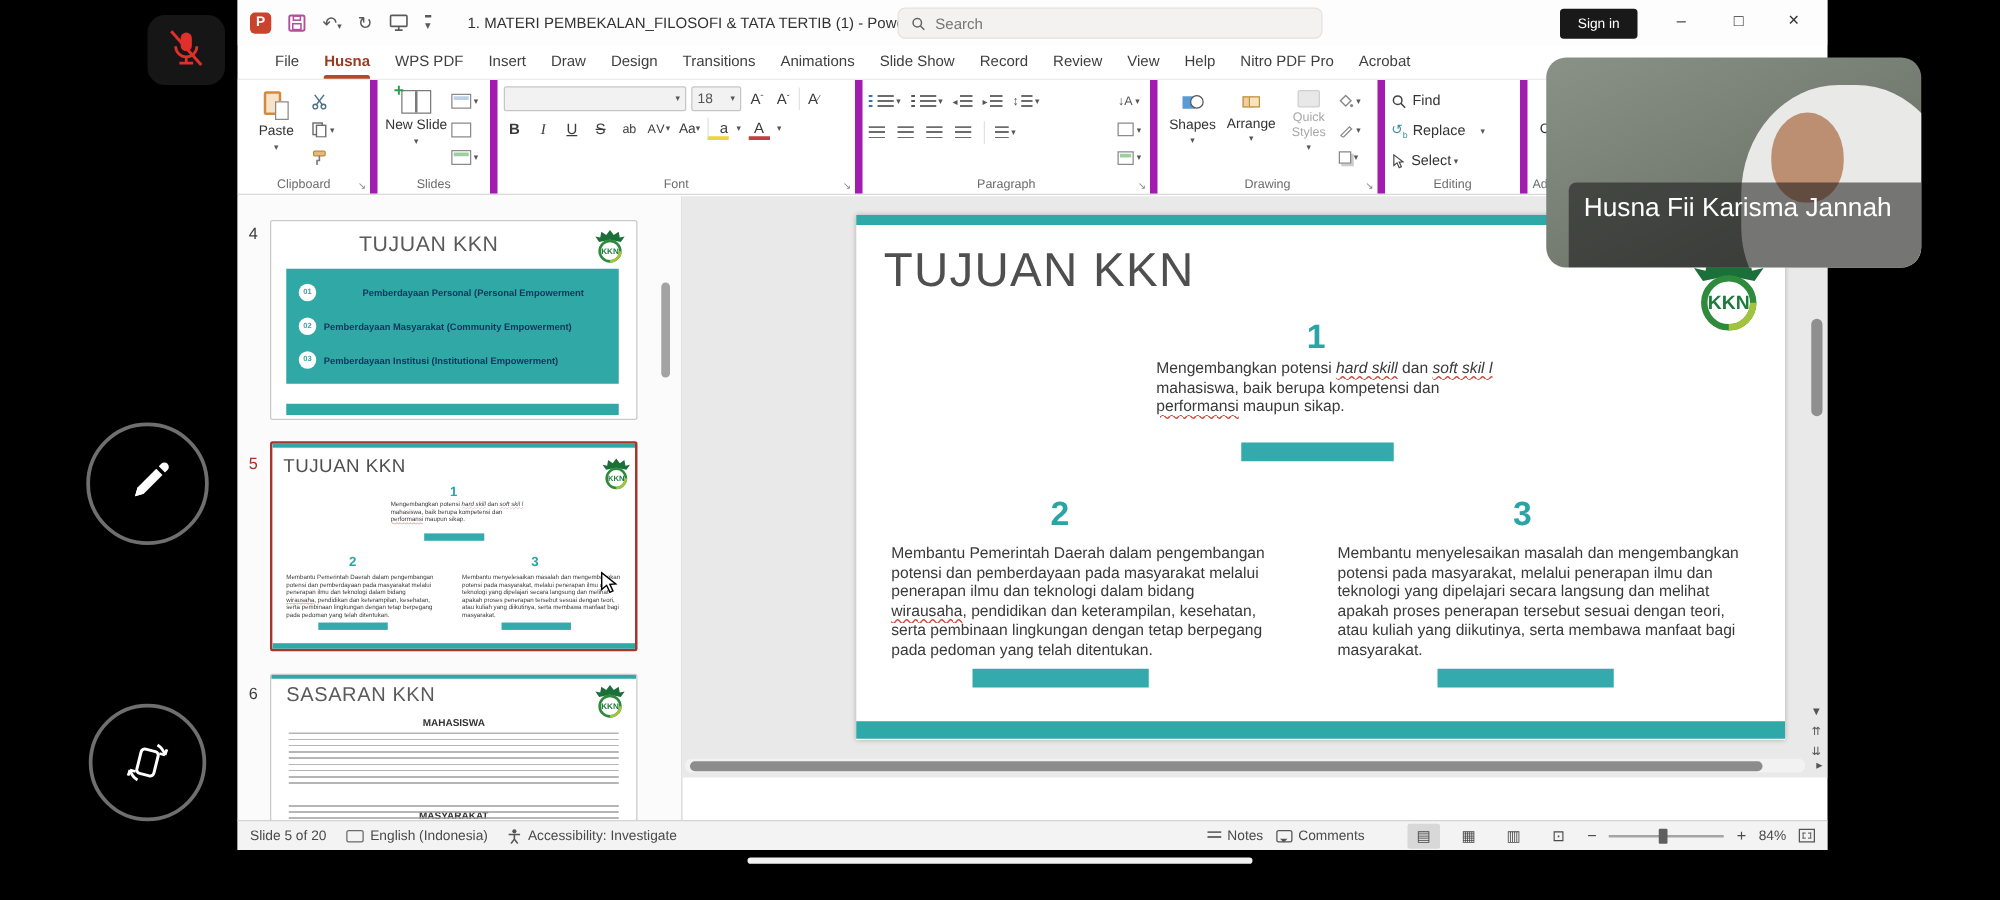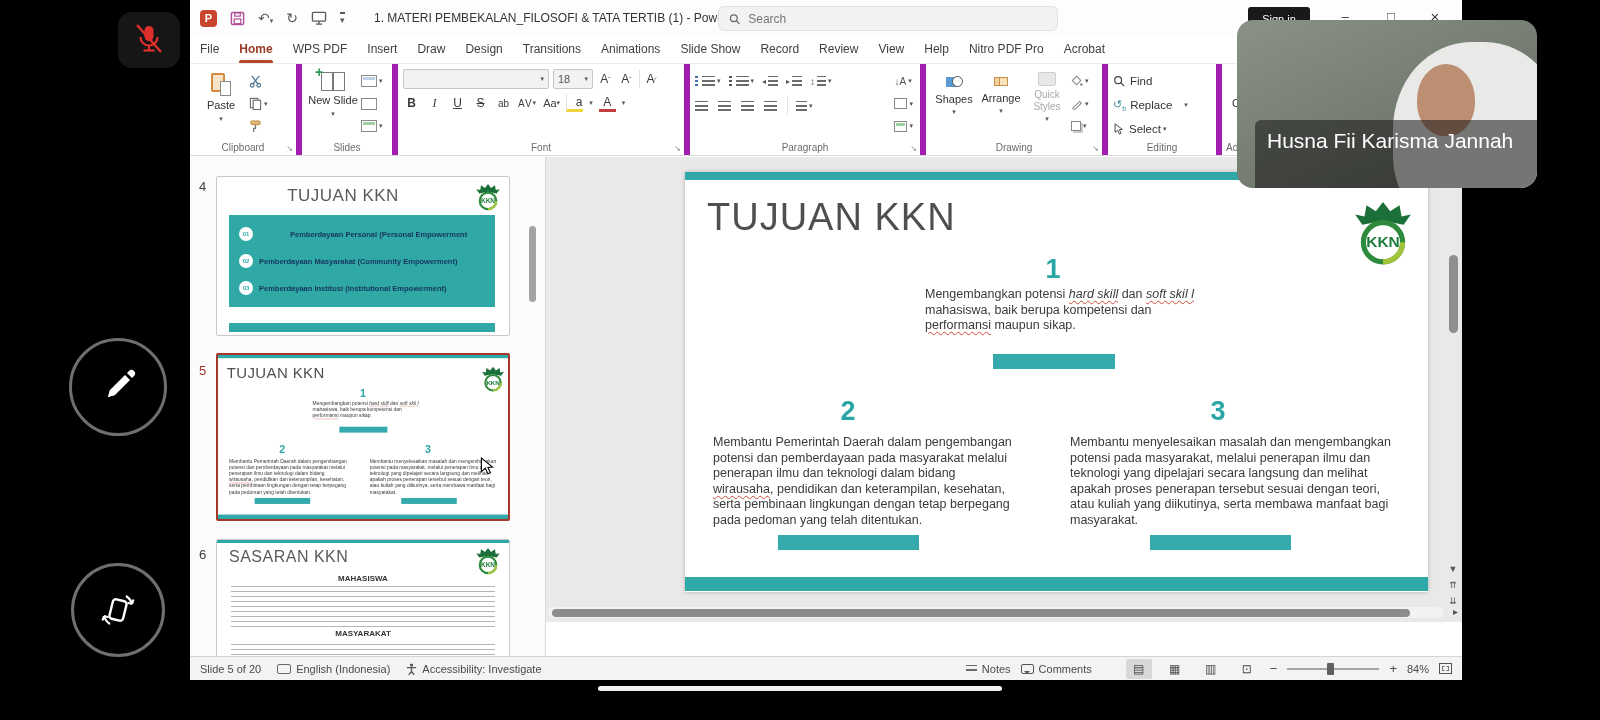--- a/index.html
+++ b/index.html
@@ -23,21 +23,21 @@
   .tb-search { position:absolute; left:528px; top:6px; width:340px; height:25px; background:#f3f2f1;
                border:1px solid #e3e1e0; border-radius:6px; display:flex; align-items:center; padding:0 10px; gap:8px; }
   .tb-search input { border:none; outline:none; background:transparent; font-size:12px; color:#555; width:100%;
                      font-family:"Liberation Sans",sans-serif; }
   .tb-signin { position:absolute; left:1058px; top:7px; width:62px; height:24px; background:#191919;
                color:#fff; font-size:11px; display:flex; align-items:center; justify-content:center; border-radius:3px; }
   .winctl { position:absolute; top:0; height:32px; width:34px; display:flex; align-items:center;
             justify-content:center; color:#333; font-size:13px; }
 
   
-  .tabs { display:flex; align-items:flex-end; height:28px; padding-left:0; border-bottom:1px solid #ececec; }
+  .tabs { display:flex; align-items:flex-end; height:28px; padding-left:20px; border-bottom:1px solid #ececec; }
   .tab { padding:5px 10px 7px; font-size:12px; color:#3f3f3f; white-space:nowrap; position:relative; }
   .tab.active { font-weight:bold; color:#9a3b25; }
   .tab.active::after { content:""; position:absolute; left:10px; right:10px; bottom:0; height:3px;
                        background:#b5472a; border-radius:2px 2px 0 0; }
 
   
   .ribbon { display:flex; height:92px; border-bottom:1px solid #d9d9d9; background:#fff; overflow:hidden; }
   .rg { position:relative; display:flex; padding:5px 5px 17px; border-right:6px solid #a21caf; flex:none; }
   .rg-label { position:absolute; bottom:2px; left:0; right:0; text-align:center; font-size:10px; color:#6b6b6b; }
   .rg-launch { position:absolute; bottom:2px; right:3px; font-size:8px; color:#8a8a8a; }
@@ -159,21 +159,21 @@
 
   
   .mic-pill { position:absolute; left:118px; top:12px; width:62px; height:56px; background:#161616;
               border-radius:14px; display:flex; align-items:center; justify-content:center; z-index:40; }
   .circlebtn { position:absolute; width:98px; height:98px; border-radius:50%; background:#000;
                border:3px solid #6f6f6f; display:flex; align-items:center; justify-content:center; z-index:40; }
   .pencil-circle { left:69px; top:338px; }
   .rotate-circle { left:71px; top:563px; width:94px; height:94px; }
   .share-label { position:absolute; left:64px; top:634px; font-size:30px; color:#fff; z-index:60;
                  white-space:nowrap; text-shadow:0 1px 3px rgba(0,0,0,.35); }
-  .webcam { position:absolute; left:1237px; top:20px; width:300px; height:168px; border-radius:16px;
+  .webcam { position:absolute; left:1237px; top:46px; width:300px; height:168px; border-radius:16px;
             background:linear-gradient(155deg,#8a9187 0%,#747b71 55%,#5c6259 100%); overflow:hidden; z-index:70; }
   .wc-hijab { position:absolute; right:-26px; top:22px; width:170px; height:190px; background:#e9e9e7;
               border-radius:46% 46% 40% 40%; }
   .wc-face { position:absolute; right:62px; top:44px; width:58px; height:72px; background:#bc8f72;
              border-radius:50% 50% 46% 46%; }
   .wc-shadow { position:absolute; right:-40px; bottom:-30px; width:150px; height:90px; background:#3f443d;
                border-radius:50%; filter:blur(2px); opacity:.55; }
   .wc-name { position:absolute; left:18px; right:0; bottom:0; height:68px; background:rgba(22,22,22,.55);
              color:#fff; font-size:21px; line-height:1.45; padding:6px 0 0 12px; width:282px;
              border-radius:6px 0 16px 0; }
@@ -212,21 +212,21 @@
         <input type="text" placeholder="Search" style="">
       </div>
       <div class="tb-signin">Sign in</div>
       <div class="winctl" style="left:1138px;">–</div>
       <div class="winctl" style="left:1184px;">□</div>
       <div class="winctl" style="left:1228px; font-size:15px;">×</div>
     </div>
 
     <div class="tabs">
       <span class="tab">File</span>
-      <span class="tab active">Home</span>
+      <span class="tab active">Husna</span>
       <span class="tab">WPS PDF</span>
       <span class="tab">Insert</span>
       <span class="tab">Draw</span>
       <span class="tab">Design</span>
       <span class="tab">Transitions</span>
       <span class="tab">Animations</span>
       <span class="tab">Slide Show</span>
       <span class="tab">Record</span>
       <span class="tab">Review</span>
       <span class="tab">View</span>
@@ -538,21 +538,21 @@
         <div class="tealtop"></div>
         <div class="t6-title">SASARAN KKN</div>
         <svg style="position:absolute; width:26px; height:28px; top:7px; right:8px;" viewBox="0 0 60 64">
           <path d="M30 2 L37 11 L46 5 L48 16 L57 14 L50 24 L30 20 L10 24 L3 14 L12 16 L14 5 L23 11 Z" fill="#1b6f38"></path>
           <circle cx="30" cy="41" r="19" fill="#fff" stroke="#2e8b3d" stroke-width="5"></circle>
           <path d="M30 60 A19 19 0 0 0 49 41" fill="none" stroke="#a2c43a" stroke-width="5"></path>
           <text x="30" y="46" text-anchor="middle" font-size="15" font-weight="bold" fill="#1d7c3c">KKN</text>
         </svg>
         <div class="t6-h" style="top:34px;">MAHASISWA</div>
         <div class="tinylines" style="top:46px; height:42px;"></div>
-        <div class="t6-h" style="top:89px;">MASYARAKAT</div>
+        <div class="t6-h" style="top:108px;">MASYARAKAT</div>
         <div class="tinylines" style="top:104px; height:13px;"></div>
       </div>
 
       <div class="pscroll"></div>
     </div>
 
     <div class="editor">
       <div class="canvas">
         <div class="cv-topbar"></div>
         <div class="cv-title">TUJUAN KKN</div>

